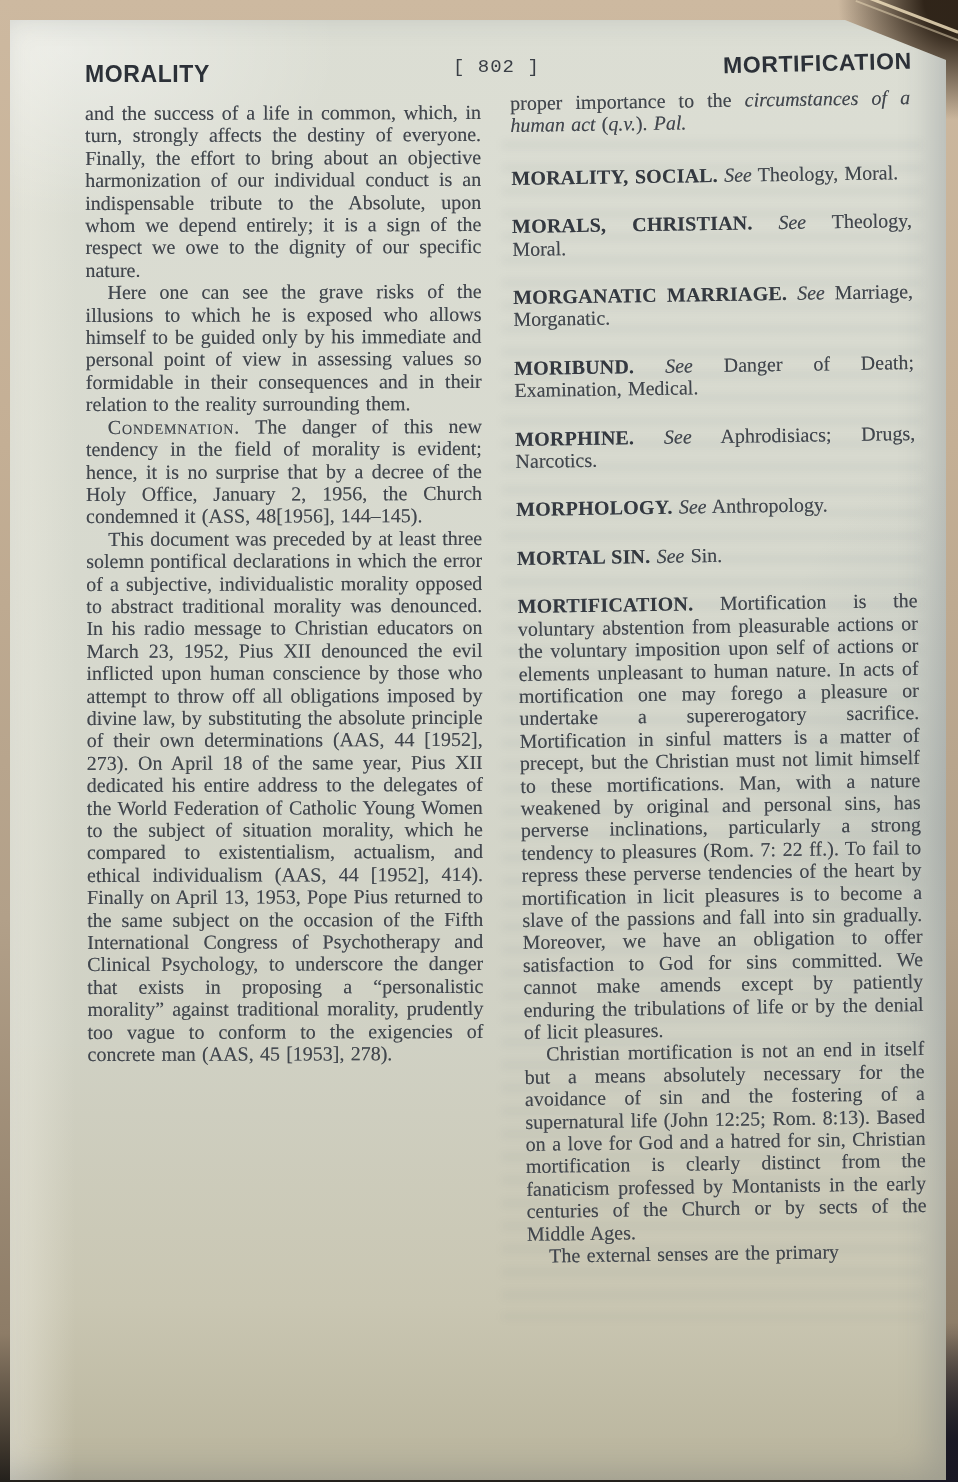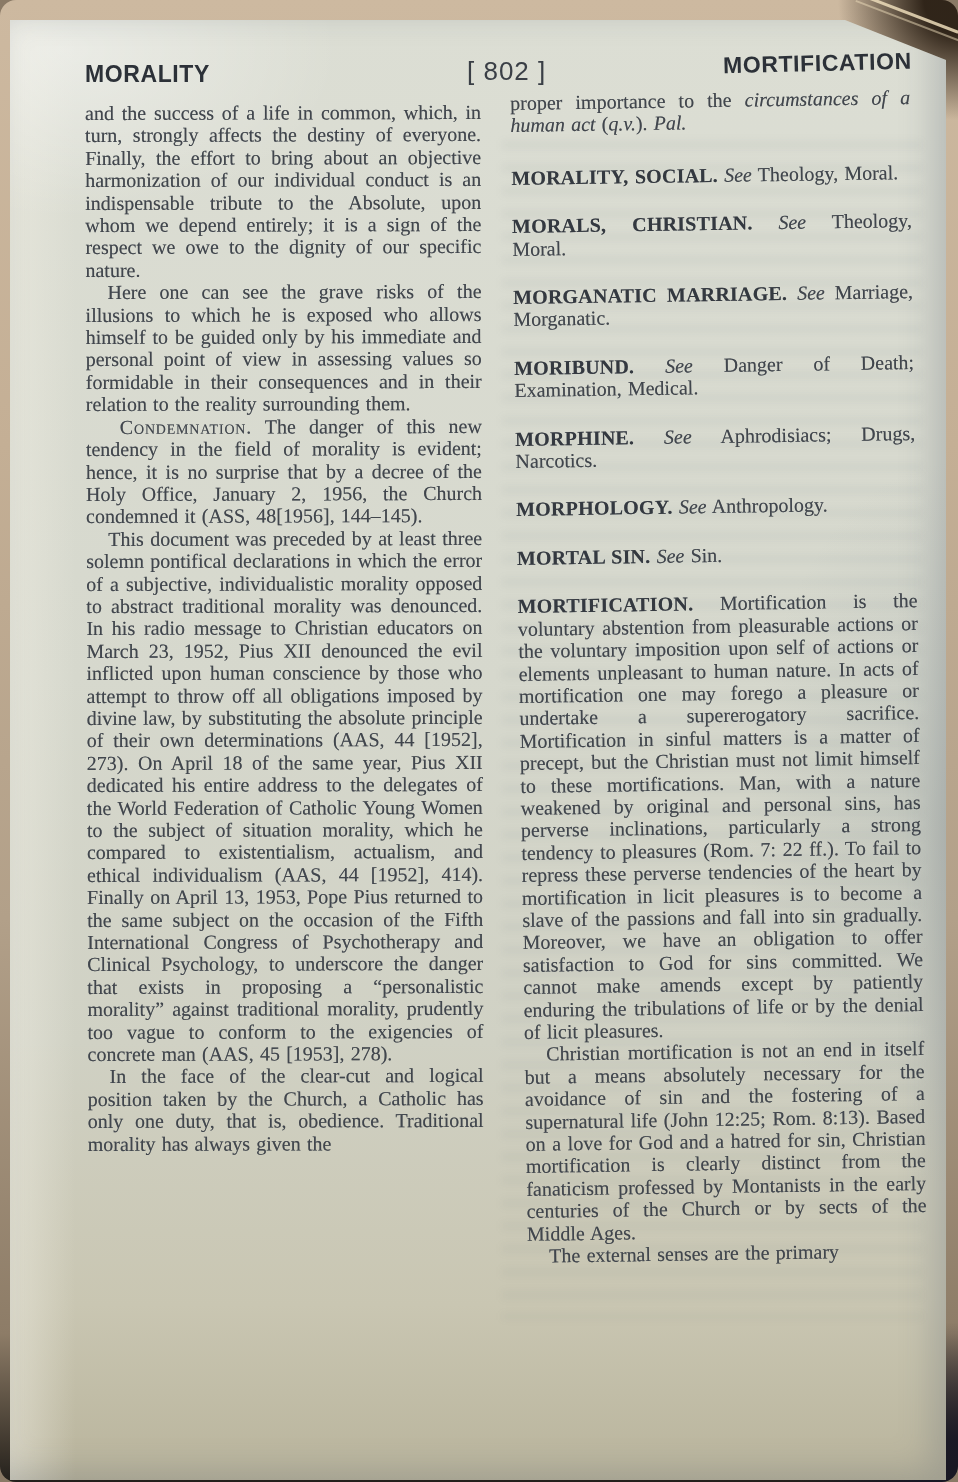--- a/index.html
+++ b/index.html
@@ -7,21 +7,20 @@
     width:958px;height:1482px;overflow:hidden;position:relative;
     font-family:"Liberation Serif","DejaVu Serif",serif;
     background:#8a7a66;
   }
   .photo{
     position:absolute;inset:0;
     background:
       radial-gradient(circle at 100% 100%, rgba(24,23,36,0.95) 0 42px, rgba(24,23,36,0) 160px),
       radial-gradient(circle at 100% 0%, rgba(43,32,21,0.97) 0 34px, rgba(43,32,21,0) 120px),
       linear-gradient(180deg,#cdb9a0 0%,#c4af95 30%,#b2a089 62%,#8d7c67 90%,#3a332a 98%,#23201c 100%);
-    border-radius: 16px;
   }
   .edge-line{position:absolute;background:#ecdcba;}
   .edge-line.a{left:846px;top:10px;width:116px;height:3px;transform:rotate(21deg);opacity:.85;}
   .edge-line.b{left:852px;top:20px;width:112px;height:2px;transform:rotate(21deg);opacity:.5;}
   .page{
     position:absolute;left:10px;top:20px;width:936px;height:1460px;
     background:
       radial-gradient(ellipse 420px 260px at 6% 2%, rgba(255,255,255,0.42), rgba(255,255,255,0) 65%),
       radial-gradient(ellipse 300px 520px at 101% 55%, rgba(128,142,148,0.20), rgba(128,142,148,0) 70%),
       linear-gradient(90deg, rgba(238,236,225,0.55) 0%, rgba(238,236,225,0) 7%),
@@ -36,61 +35,60 @@
   }
   .running-head{
     position:absolute;
     font-family:"Liberation Sans","DejaVu Sans",sans-serif;
     font-weight:700;font-size:23px;letter-spacing:.6px;color:#2c3138;
   }
   .rh-left{left:75px;top:41px;}
   .rh-right{right:34px;top:30px;transform:rotate(-1.4deg);}
   .page-number{
     position:absolute;left:443px;top:36px;
-    font-family:Liberation Sans, sans-serif;
-    font-size:26px;color:#3a3f46;letter-spacing:1px;margin-left:14px;
+    font-family:Liberation Mono, monospace;
+    font-size:19px;color:#3a3f46;letter-spacing:1px;
   }
   .col{
     position:absolute;
     font-size:20px;line-height:22.4px;color:#41464d;
     text-align:justify;word-spacing:.06em;
     text-shadow:0 0 .6px rgba(62,67,77,.5);
   }
   .col.left{left:75px;top:82px;width:396px;transform:rotate(-.15deg);transform-origin:0 0;}
   .col.right{left:500px;top:72px;width:400px;transform:rotate(-.85deg);transform-origin:0 0;}
   .para{margin:0;}
   .para.indent{text-indent:1.1em;}
   .para.cont{margin-bottom:30px;}
   .para.entry{margin-bottom:26px;}
   .head{font-weight:700;letter-spacing:.2px;color:#343940;}
   .see{}
   .run-b{font-weight:700;letter-spacing:.2px;color:#343940;}
   .run-i{font-style:italic;}
-  .run-sc{font-variant:small-caps;letter-spacing:.04em;margin-left:12px;}
+  .run-sc{font-variant:small-caps;letter-spacing:.04em;}
 </style>
 </head>
 <body>
 
 <div class="photo">
   <div class="edge-line a"></div>
   <div class="edge-line b"></div>
 
   <div class="page">
     <div class="ghost"></div>
 
     <div class="running-head rh-left">MORALITY</div>
     <div class="page-number">[ 802 ]</div>
     <div class="running-head rh-right">MORTIFICATION</div>
 
     <div class="col left">
       <p class="para">and the success of a life in common, which, in turn, strongly affects the destiny of everyone. Finally, the effort to bring about an objective harmonization of our individual conduct is an indispensable tribute to the Absolute, upon whom we depend entirely; it is a sign of the respect we owe to the dignity of our specific nature.</p>
       <p class="para indent">Here one can see the grave risks of the illusions to which he is exposed who allows himself to be guided only by his immediate and personal point of view in assessing values so formidable in their consequences and in their relation to the reality surrounding them.</p>
       <p class="para indent"><span class="run-sc">Condemnation.</span><span> The danger of this new tendency in the field of morality is evident; hence, it is no surprise that by a decree of the Holy Office, January 2, 1956, the Church condemned it (ASS, 48[1956], 144–145).</span></p>
       <p class="para indent">This document was preceded by at least three solemn pontifical declarations in which the error of a subjective, individualistic morality opposed to abstract traditional morality was denounced. In his radio message to Christian educators on March 23, 1952, Pius XII denounced the evil inflicted upon human conscience by those who attempt to throw off all obligations imposed by divine law, by substituting the absolute principle of their own determinations (AAS, 44 [1952], 273). On April 18 of the same year, Pius XII dedicated his entire address to the delegates of the World Federation of Catholic Young Women to the subject of situation morality, which he compared to existentialism, actualism, and ethical individualism (AAS, 44 [1952], 414). Finally on April 13, 1953, Pope Pius returned to the same subject on the occasion of the Fifth International Congress of Psychotherapy and Clinical Psychology, to underscore the danger that exists in proposing a “personalistic morality” against traditional morality, prudently too vague to conform to the exigencies of concrete man (AAS, 45 [1953], 278).</p>
-      <p class="para indent">In the face of the clear-cut and logical position taken by the Church, a Catholic has only one duty, that is, obedience. Traditional morality has always given the</p>
     </div>
 
     <div class="col right">
       <p class="para cont"><span>proper importance to the </span><span class="run-i">circumstances of a human act</span><span> (</span><span class="run-i">q.v.</span><span>). </span><span class="run-i">Pal.</span></p>
 
       <p class="para entry">
         <span class="head">MORALITY, SOCIAL.</span>
         <i class="see">See</i><span> Theology, Moral.</span>
       </p>
       <p class="para entry">

